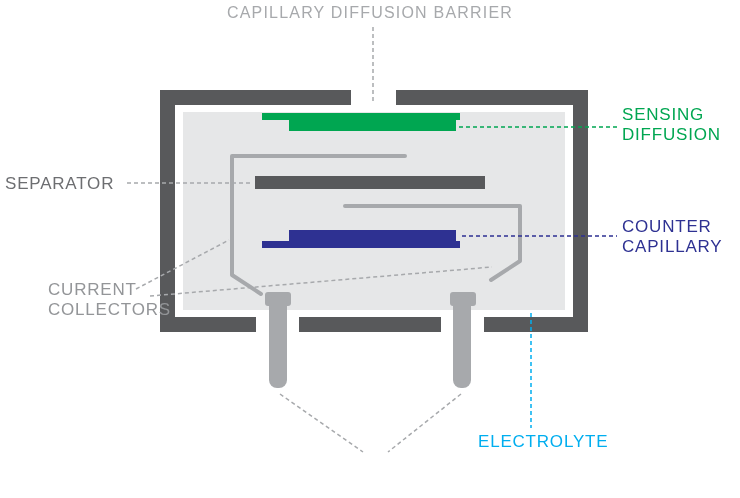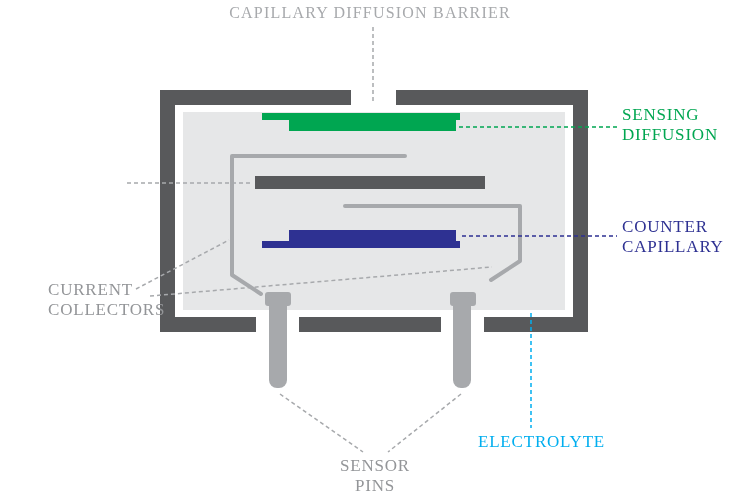--- a/index.html
+++ b/index.html
@@ -3,21 +3,21 @@
 <meta charset="utf-8">
 <style>
   html,body { margin:0; padding:0; background:#ffffff; }
   #canvas {
     position:relative; width:740px; height:498px; background:#ffffff;
     font-family:"Liberation Sans","DejaVu Sans",sans-serif; overflow:hidden;
   }
   #diagram-svg { position:absolute; left:0; top:0; }
   .label {
     position:absolute; font-size:17px; letter-spacing:0.8px;
-    white-space:pre-line; line-height:1.18; user-select:none;font-family:Liberation Serif, serif;
+    white-space:pre-line; line-height:1.18; user-select:none;
   }
   .lbl-title      { left:0; right:0; top:4px; text-align:center; font-size:16px; letter-spacing:1.2px; }
   .lbl-sensing    { left:622px; top:105px; }
   .lbl-separator  { left:5px;   top:174px; }
   .lbl-counter    { left:622px; top:217px; }
   .lbl-collectors { left:14px;  top:280px; }
   .lbl-electrolyte{ left:478px; top:432px; }
   .lbl-pins       { left:300px; top:456px; width:150px; text-align:center; }
 </style>
 </head>
@@ -61,25 +61,24 @@
     <path d="M 531 313 L 531 428" fill="none" stroke-width="1.5" stroke-dasharray="4 3" stroke="#00aeef"></path>
     <path d="M 280 394 L 363 452" fill="none" stroke-width="1.5" stroke-dasharray="4 3" stroke="#a7a9ac"></path>
     <path d="M 461 394 L 388 452" fill="none" stroke-width="1.5" stroke-dasharray="4 3" stroke="#a7a9ac"></path>
   </svg>
 
   <div class="label lbl-title" style="color: rgb(167, 169, 172);">CAPILLARY DIFFUSION BARRIER</div>
 
   <div class="label lbl-sensing" style="color: rgb(0, 166, 81);">SENSING
 DIFFUSION</div>
 
+  <div class="label lbl-separator" style="color: rgb(109, 110, 113);">SEPARATOR</div>
 
   <div class="label lbl-counter" style="color: rgb(46, 49, 146);">COUNTER
 CAPILLARY</div>
 
   <div class="label lbl-collectors" style="color: rgb(147, 149, 152); margin-left: 34px;">CURRENT
 COLLECTORS</div>
 
   <div class="label lbl-electrolyte" style="color: rgb(0, 174, 239);">ELECTROLYTE</div>
 
-  <div class="label lbl-pins" style="color: rgb(147, 149, 152);">SENSOR
-PINS</div>
 
 </div>
 
 </body></html>

